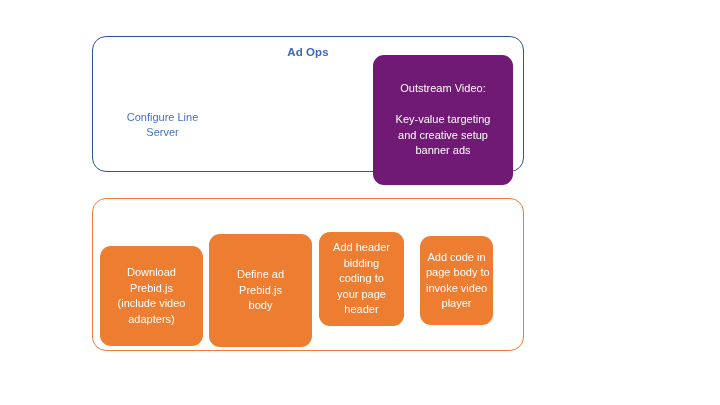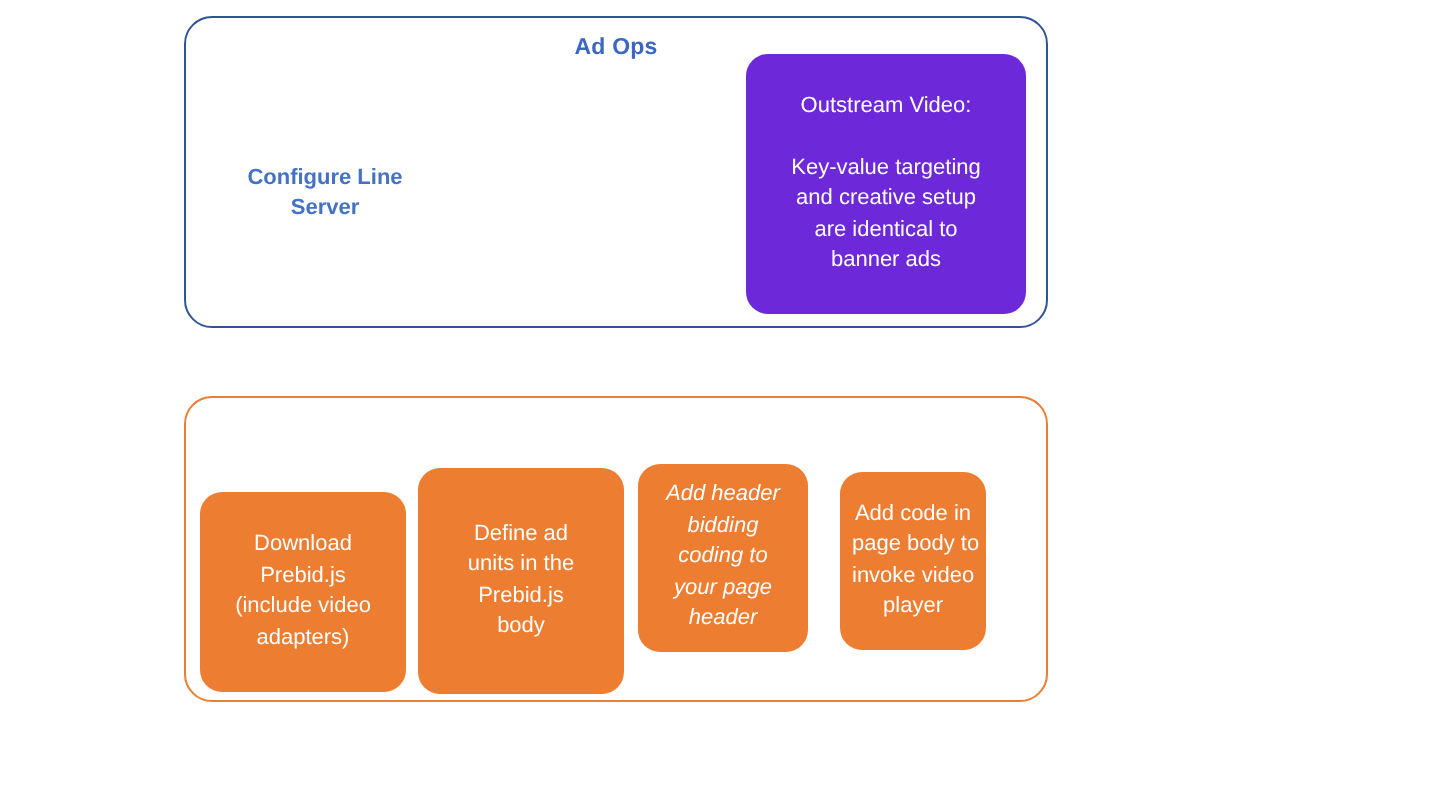--- a/index.html
+++ b/index.html
@@ -25,23 +25,23 @@
 
   
   .group {
     position: absolute;
     box-sizing: border-box;
     border-radius: 14px;
     background: #ffffff;
   }
   .group.adops {
     left: 92px;
-    top: 8px;
+    top: 36px;
     width: 432px;
-    height: 156px;
+    height: 136px;
     border: 1.3px solid #2F5597;
   }
   .group.devs {
     left: 92px;
     top: 198px;
     width: 432px;
     height: 153px;
     border: 1.3px solid #ED7D31;
   }
 
@@ -68,38 +68,38 @@
     position: absolute;
     box-sizing: border-box;
     text-align: center;
     color: #4472C4;
     font-size: 11px;
     line-height: 15.5px;
     display: flex;
     align-items: center;
     justify-content: center;
   }
-  .plain-text .lines { width: 100%; font-weight: bold; }
+  .plain-text .lines { width: 100%; }
 
   
   .card {
     position: absolute;
     box-sizing: border-box;
     border-radius: 11px;
     color: #ffffff;
     text-align: center;
     font-size: 11px;
     line-height: 15.5px;
     display: flex;
     align-items: center;
     justify-content: center;
     padding: 4px 6px;
   }
   .card .lines { width: 100%; }
-  .card.blue { background: #6d28d9; }
+  .card.blue { background: #701a75; }
   .card.orange { background: #ED7D31; }
 
   .card-line,
   .text-line { display: block; white-space: pre; }
   .card-line.spacer,
   .text-line.spacer { height: 15.5px; }
 </style>
 </head>
 <body>
 
@@ -115,47 +115,45 @@
       </span>
     </div>
 
 
     <div class="card blue" style="left:280px; top:18px; width:140px; height:130px;">
       <span class="lines">
         <span class="card-line">Outstream Video:</span>
         <span class="card-line spacer"></span>
         <span class="card-line">Key-value targeting</span>
         <span class="card-line">and creative setup</span>
-        <span class="card-line">are identical to</span>
         <span class="card-line">banner ads</span>
       </span>
     </div>
   </div>
 
   <div class="group devs">
 
     <div class="card orange" style="left:7px; top:35px; width:103px; height:100px;margin-top:12px;">
       <span class="lines">
         <span class="card-line">Download</span>
         <span class="card-line">Prebid.js</span>
         <span class="card-line">(include video</span>
         <span class="card-line">adapters)</span>
       </span>
     </div>
 
     <div class="card orange" style="left:116px; top:35px; width:103px; height:113px;">
       <span class="lines">
         <span class="card-line">Define ad</span>
-        <span class="card-line">units in the</span>
         <span class="card-line">Prebid.js</span>
         <span class="card-line">body</span>
       </span>
     </div>
 
-    <div class="card orange" style="left:226px; top:33px; width:85px; height:94px;font-style:italic;">
+    <div class="card orange" style="left:226px; top:33px; width:85px; height:94px;">
       <span class="lines">
         <span class="card-line">Add header</span>
         <span class="card-line">bidding</span>
         <span class="card-line">coding to</span>
         <span class="card-line">your page</span>
         <span class="card-line">header</span>
       </span>
     </div>
 
     <div class="card orange" style="left:327px; top:37px; width:73px; height:89px;">

